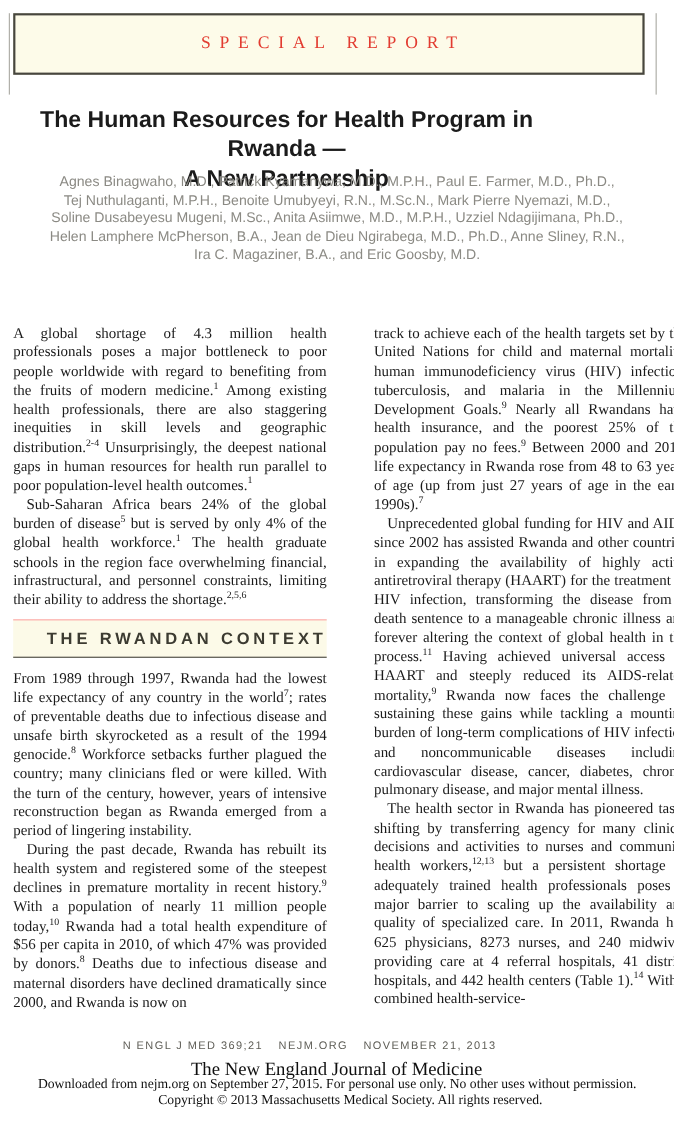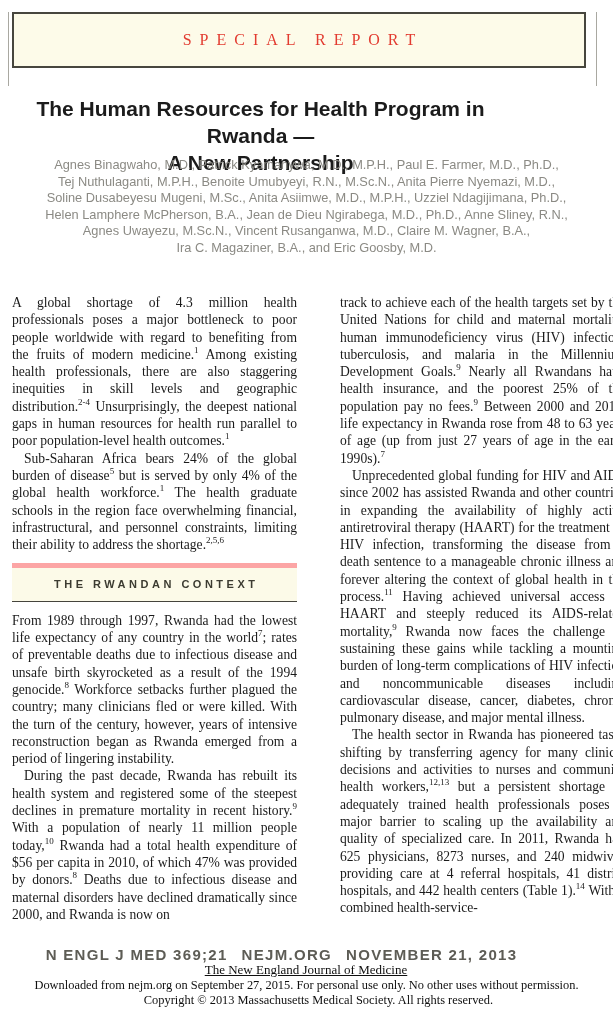--- a/index.html
+++ b/index.html
@@ -38,34 +38,34 @@
     font-size:13.6px; line-height:17.3px; color:#1a1a1a;
   }
   .col-left  { left:12px; }
   .col-right { left:316px;margin-left:24px; }
   p.article-p { margin:0; }
   p.article-p.indent { text-indent:12px; }
   sup { font-size:9px; line-height:0; }
 
   .heading-band {
     margin:10px 0 10px; padding:8px 0 7px;
-    border-top:5px solid #fca5a5; border-bottom:1px solid #45443c;
-    background:#fcfae8; text-align:center; text-indent:3.5px;
-    font-family:"Liberation Sans", sans-serif; font-size:11px;
+    border-top:1px solid #fca5a5; border-bottom:1px solid #45443c;
+    background:#fcfae8; text-align:right; text-indent:3.5px;
+    font-family:"Liberation Sans", sans-serif; font-size:15px;
     font-weight:bold; letter-spacing:3.5px; color:#3c3b31;
   }
 
   .footer-ref {
     position:absolute; top:946px; left:0; width:563px; text-align:center;
-    font-family:"Liberation Sans", sans-serif; font-size:15px;
-    font-weight:bold; letter-spacing:1.3px; color:#5d5c55;
+    font-family:"Liberation Sans", sans-serif; font-size:10px;
+    font-weight:normal; letter-spacing:1.3px; color:#5d5c55;
   }
   .footer-ref span { margin:0 7px; }
 
-  .footer-journal   { position:absolute; top:962px; left:0; width:612px; text-align:center; font-size:13px; color:#0f0f0f;text-decoration:underline; }
+  .footer-journal   { position:absolute; top:962px; left:0; width:612px; text-align:center; font-size:17px; color:#0f0f0f; }
   .footer-notice    { position:absolute; top:978px; left:0; width:613px; text-align:center; font-size:12.4px; color:#0f0f0f; }
   .footer-copyright { position:absolute; top:993px; left:12px; width:613px; text-align:center; font-size:12.4px; color:#0f0f0f; }
 </style>
 </head>
 <body>
 
 <div class="page">
 
   <div class="edge-mark edge-left"></div>
   <div class="edge-mark edge-right"></div>
@@ -74,24 +74,23 @@
     <span class="banner-text">SPECIAL REPORT</span>
   </div>
 
   <div class="title-block">
     <div>The Human Resources for Health Program in Rwanda —</div>
     <div>A New Partnership</div>
   </div>
 
   <div class="authors">
     <div>Agnes Binagwaho, M.D., Patrick Kyamanywa, M.D., M.P.H., Paul E. Farmer, M.D., Ph.D.,</div>
-    <div>Tej Nuthulaganti, M.P.H., Benoite Umubyeyi, R.N., M.Sc.N., Anita Pierre Nyemazi, M.D.,</div>
+    <div>Tej Nuthulaganti, M.P.H., Benoite Umubyeyi, R.N., M.Sc.N., Mark Pierre Nyemazi, M.D.,</div>
     <div>Soline Dusabeyesu Mugeni, M.Sc., Anita Asiimwe, M.D., M.P.H., Uzziel Ndagijimana, Ph.D.,</div>
     <div>Helen Lamphere McPherson, B.A., Jean de Dieu Ngirabega, M.D., Ph.D., Anne Sliney, R.N.,</div>
-    <div>Agnes Uwayezu, M.Sc.N., Vincent Rusanganwa, M.D., Claire M. Wagner, B.A.,</div>
     <div>Ira C. Magaziner, B.A., and Eric Goosby, M.D.</div>
   </div>
 
   <div class="col col-left">
       <p class="article-p">A global shortage of 4.3 million health professionals poses a major bottleneck to poor people worldwide with regard to benefiting from the fruits of modern medicine.<sup>1</sup> Among existing health professionals, there are also staggering inequities in skill levels and geographic distribution.<sup>2-4</sup> Unsurprisingly, the deepest national gaps in human resources for health run parallel to poor population-level health outcomes.<sup>1</sup></p>
       <p class="article-p indent">Sub-Saharan Africa bears 24% of the global burden of disease<sup>5</sup> but is served by only 4% of the global health workforce.<sup>1</sup> The health graduate schools in the region face overwhelming financial, infrastructural, and personnel constraints, limiting their ability to address the shortage.<sup>2,5,6</sup></p>
       <div class="heading-band">THE RWANDAN CONTEXT</div>
       <p class="article-p">From 1989 through 1997, Rwanda had the lowest life expectancy of any country in the world<sup>7</sup>; rates of preventable deaths due to infectious disease and unsafe birth skyrocketed as a result of the 1994 genocide.<sup>8</sup> Workforce setbacks further plagued the country; many clinicians fled or were killed. With the turn of the century, however, years of intensive reconstruction began as Rwanda emerged from a period of lingering instability.</p>
       <p class="article-p indent">During the past decade, Rwanda has rebuilt its health system and registered some of the steepest declines in premature mortality in recent history.<sup>9</sup> With a population of nearly 11 million people today,<sup>10</sup> Rwanda had a total health expenditure of $56 per capita in 2010, of which 47% was provided by donors.<sup>8</sup> Deaths due to infectious disease and maternal disorders have declined dramatically since 2000, and Rwanda is now on</p>
     </div>

